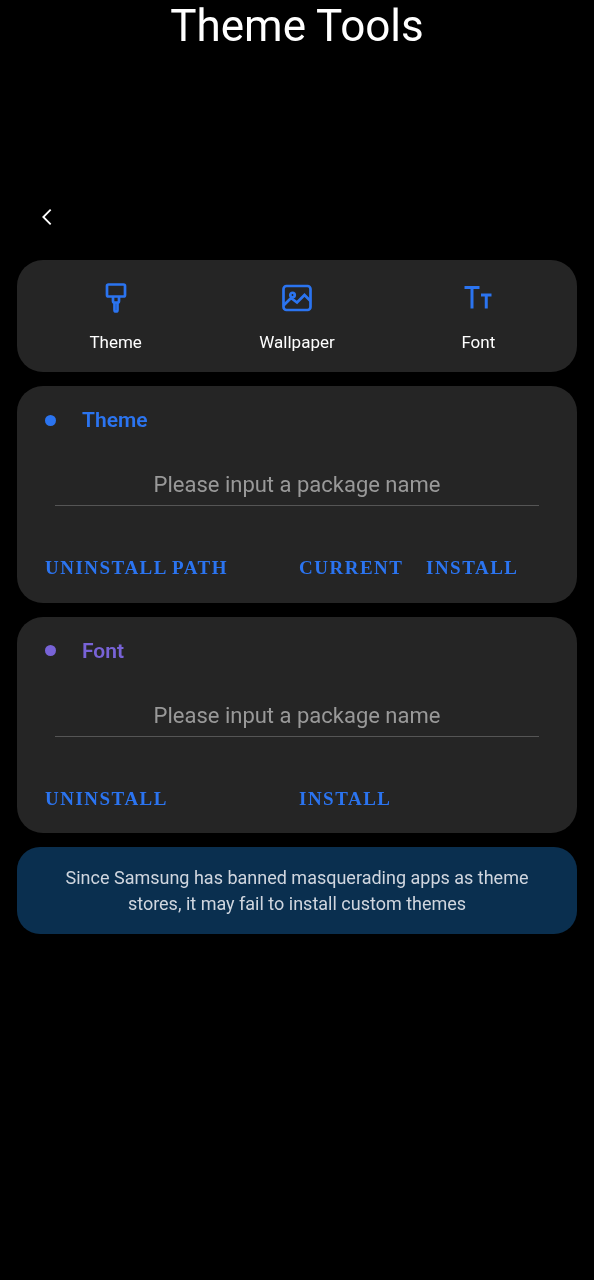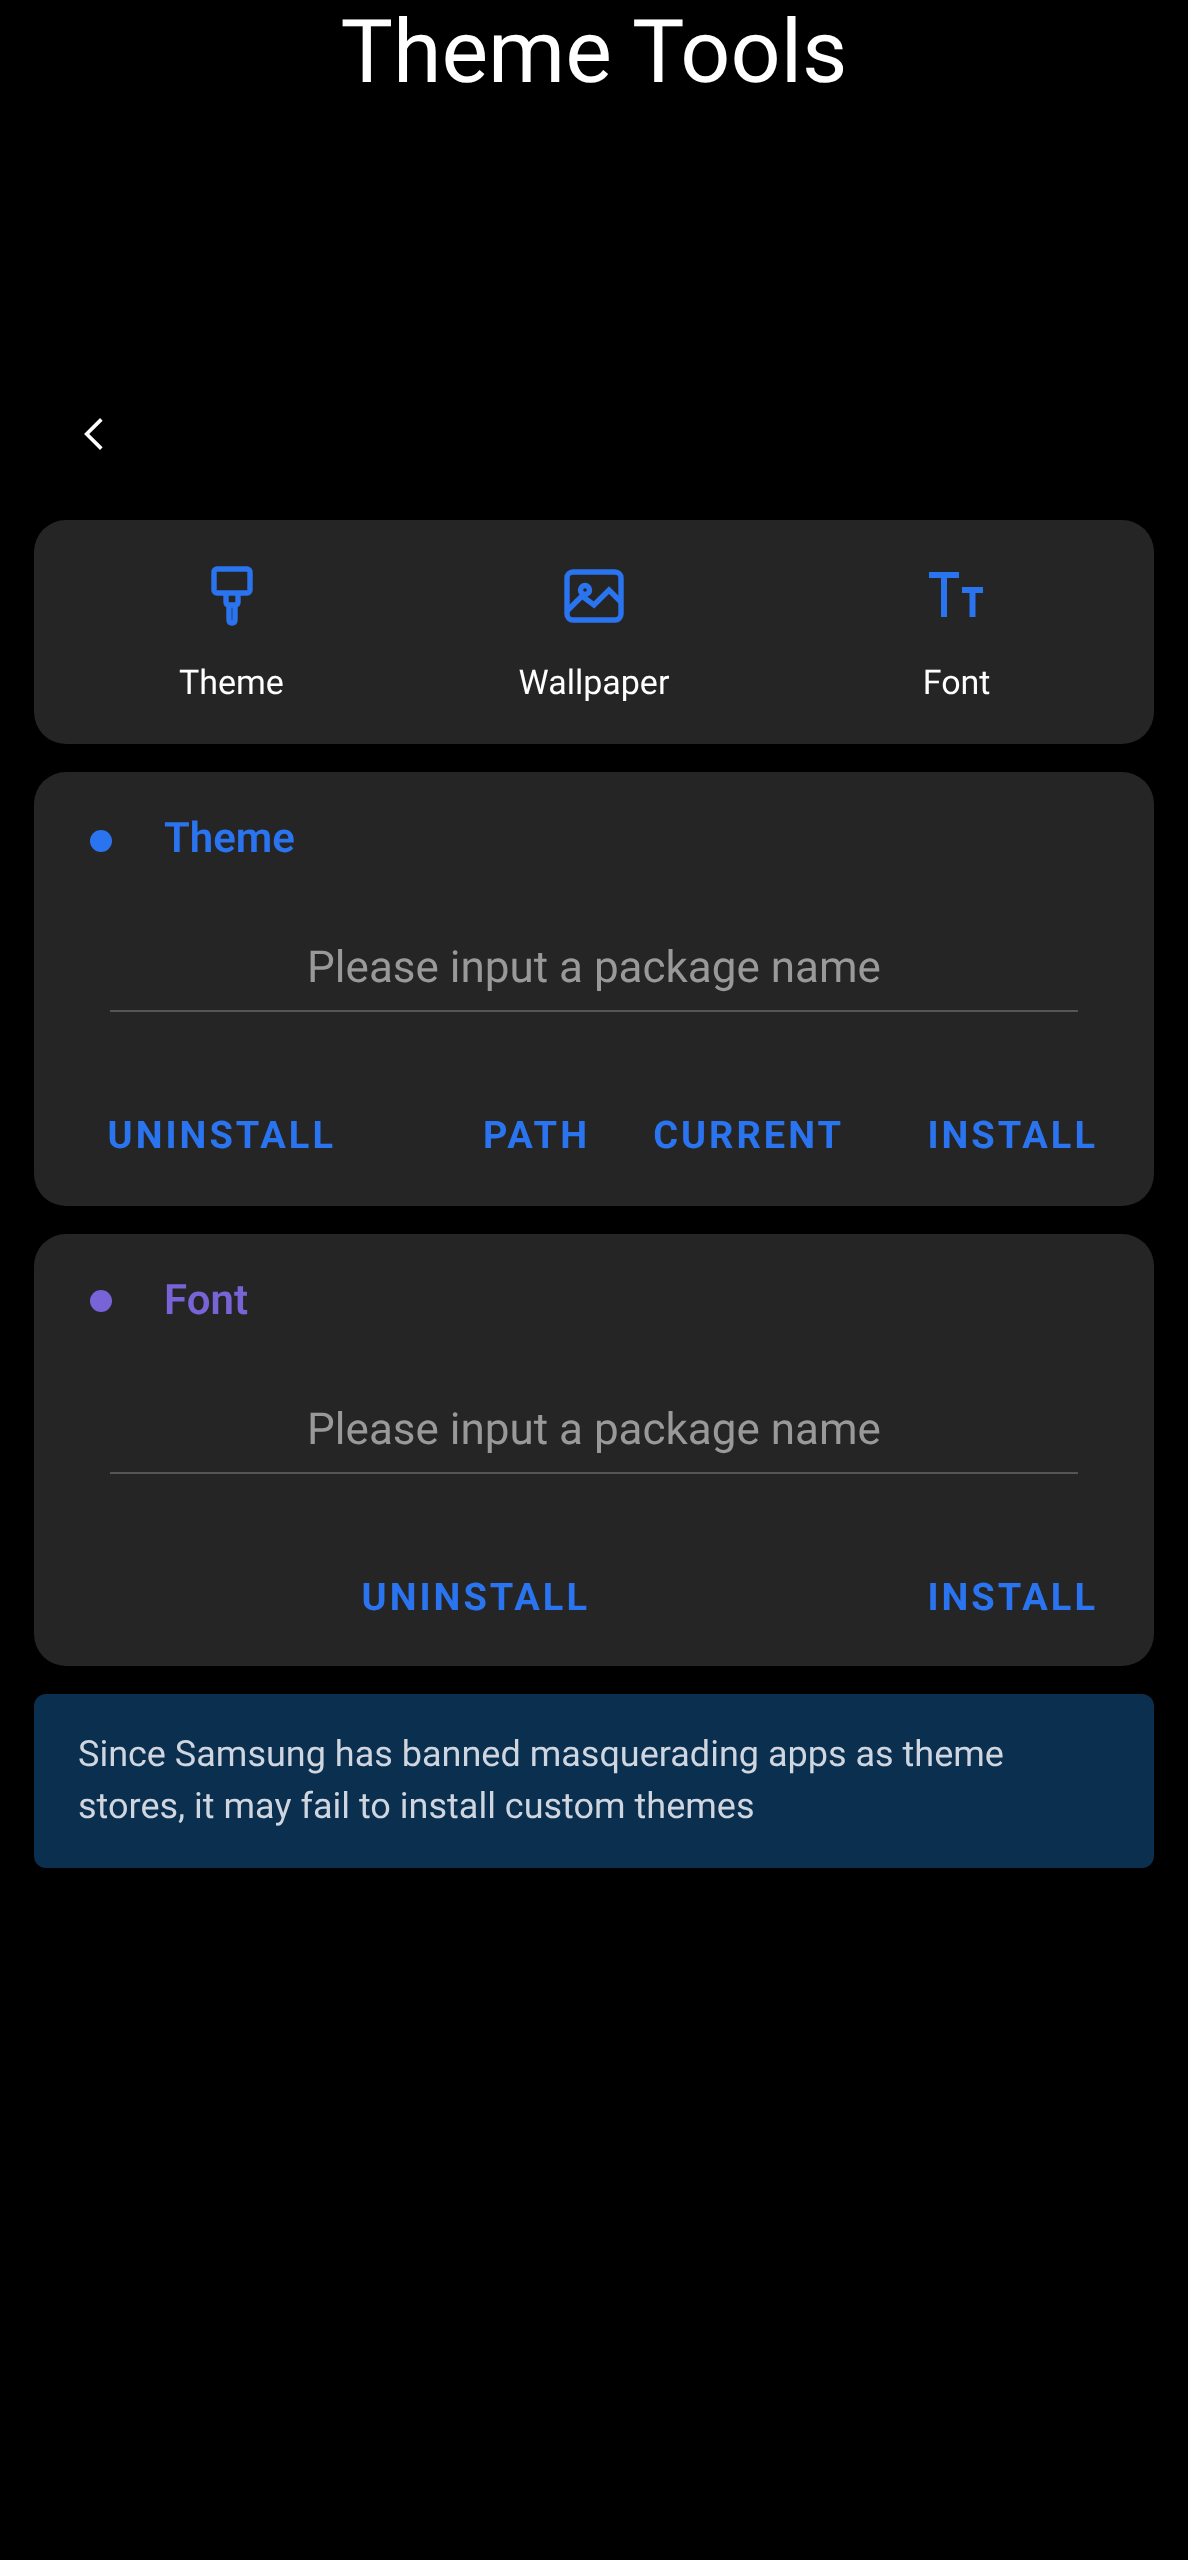--- a/index.html
+++ b/index.html
@@ -36,21 +36,21 @@
 .back-btn svg {
   stroke: #ffffff;
   stroke-width: 2;
   fill: none;
 }
 .content {
   padding: 28px 17px 0 17px;
 }
 .card {
   background: #252525;
-  border-radius: 16px;
+  border-radius: 26px;
   margin-bottom: 14px;
 }
 .category-tabs {
   display: flex;
   justify-content: space-around;
   padding: 20px 8px;
 }
 .tab {
   display: flex;
   flex-direction: column;
@@ -122,30 +122,32 @@
 }
 .actions.two {
   justify-content: space-around;
 }
 .action-btn {
   color: #2b74f0;
   font-size: 19px;
   font-weight: 700;
   letter-spacing: 1.5px;
   cursor: pointer;
-  text-align: right;
+  text-align: left;
   flex: 1;
   line-height: 1.3;
   word-break: break-all;
+  font-family: Liberation Serif, serif;
 }
 .notice-card {
   background: #0a2f4f;
-  border-radius: 6px;
+  border-radius: 23px;
   padding: 18px 22px;
   margin-bottom: 14px;
+  text-align: center;
 }
 .notice-text {
   color: #d0d6df;
   font-size: 18px;
   line-height: 1.4;
 }
 </style>
 </head>
 <body>
 

